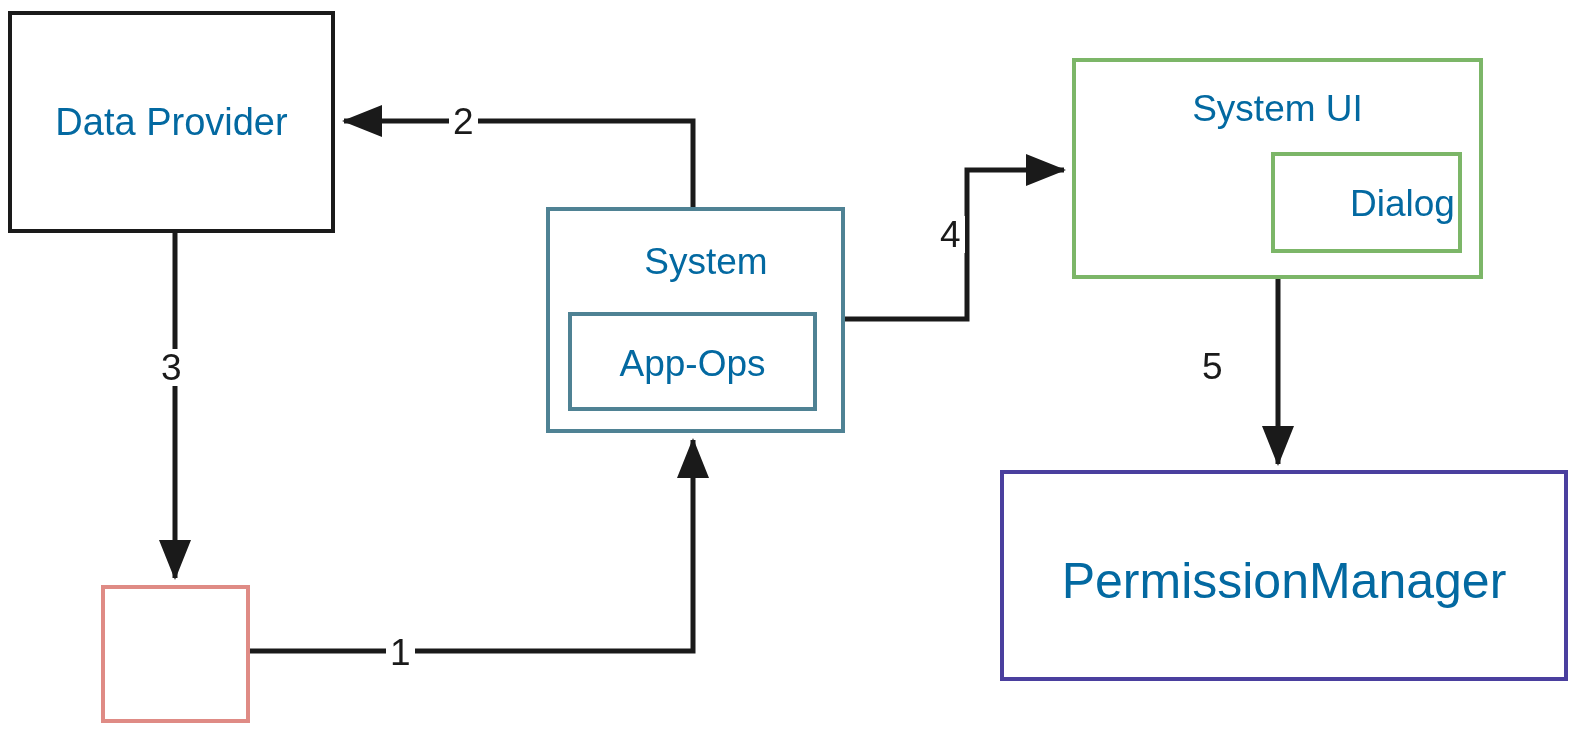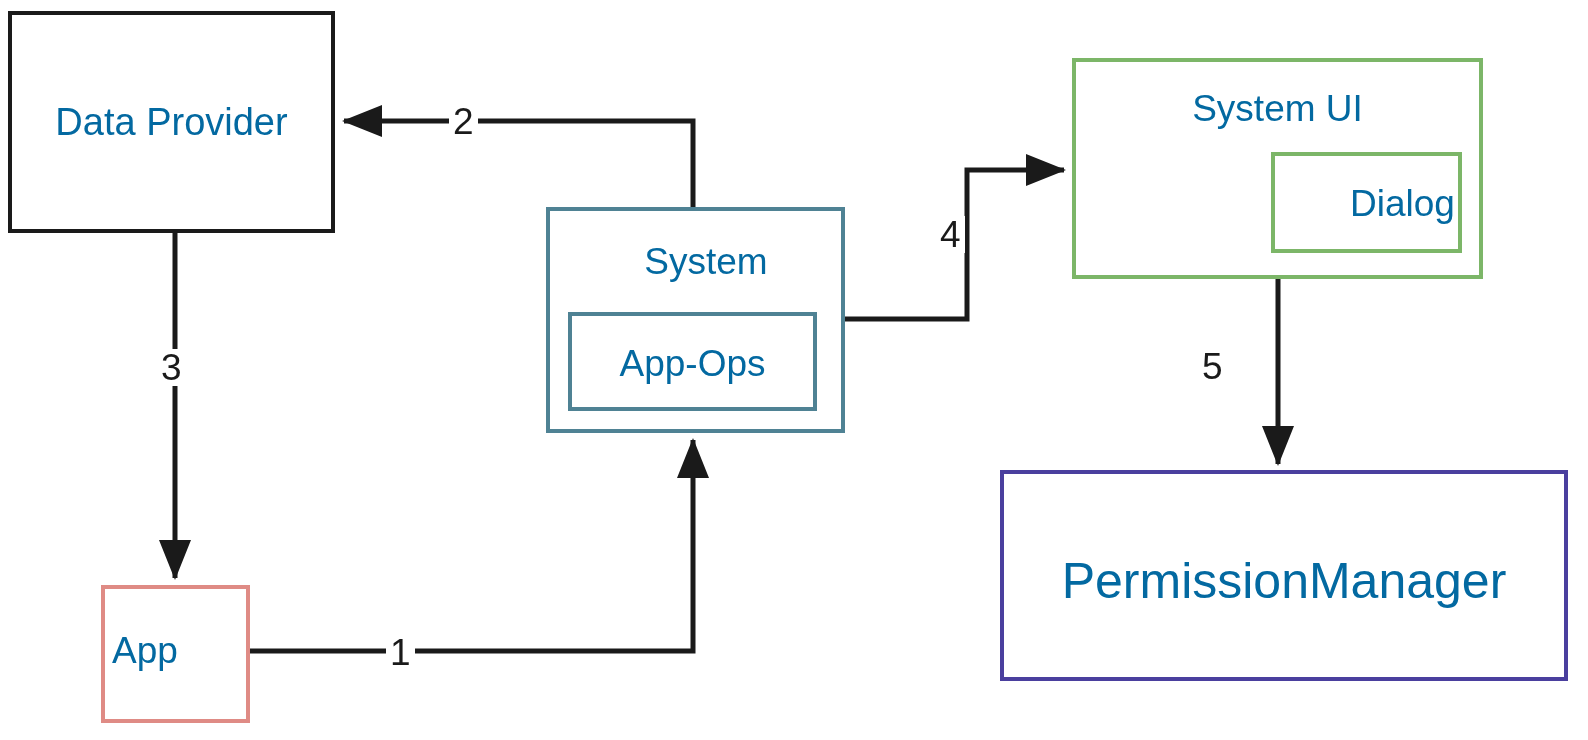--- a/index.html
+++ b/index.html
@@ -120,21 +120,20 @@
   <div class="node-box" id="box-system-ui"></div>
   <div class="node-label" id="lbl-system-ui">System UI</div>
 
   <div class="node-box" id="box-dialog"></div>
   <div class="node-label" id="lbl-dialog">Dialog</div>
 
   <div class="node-box" id="box-permission-manager"></div>
   <div class="node-label" id="lbl-permission-manager">PermissionManager</div>
 
   <div class="node-box" id="box-app"></div>
-  <div class="node-label" id="lbl-app">App</div>
 
   <div class="edge-label" id="edge-label-1">1</div>
 
   <div class="edge-label" id="edge-label-2">2</div>
 
   <div class="edge-label" id="edge-label-3">3</div>
 
   <div class="edge-label" id="edge-label-4">4</div>
 
   <div class="edge-label" id="edge-label-5">5</div>

